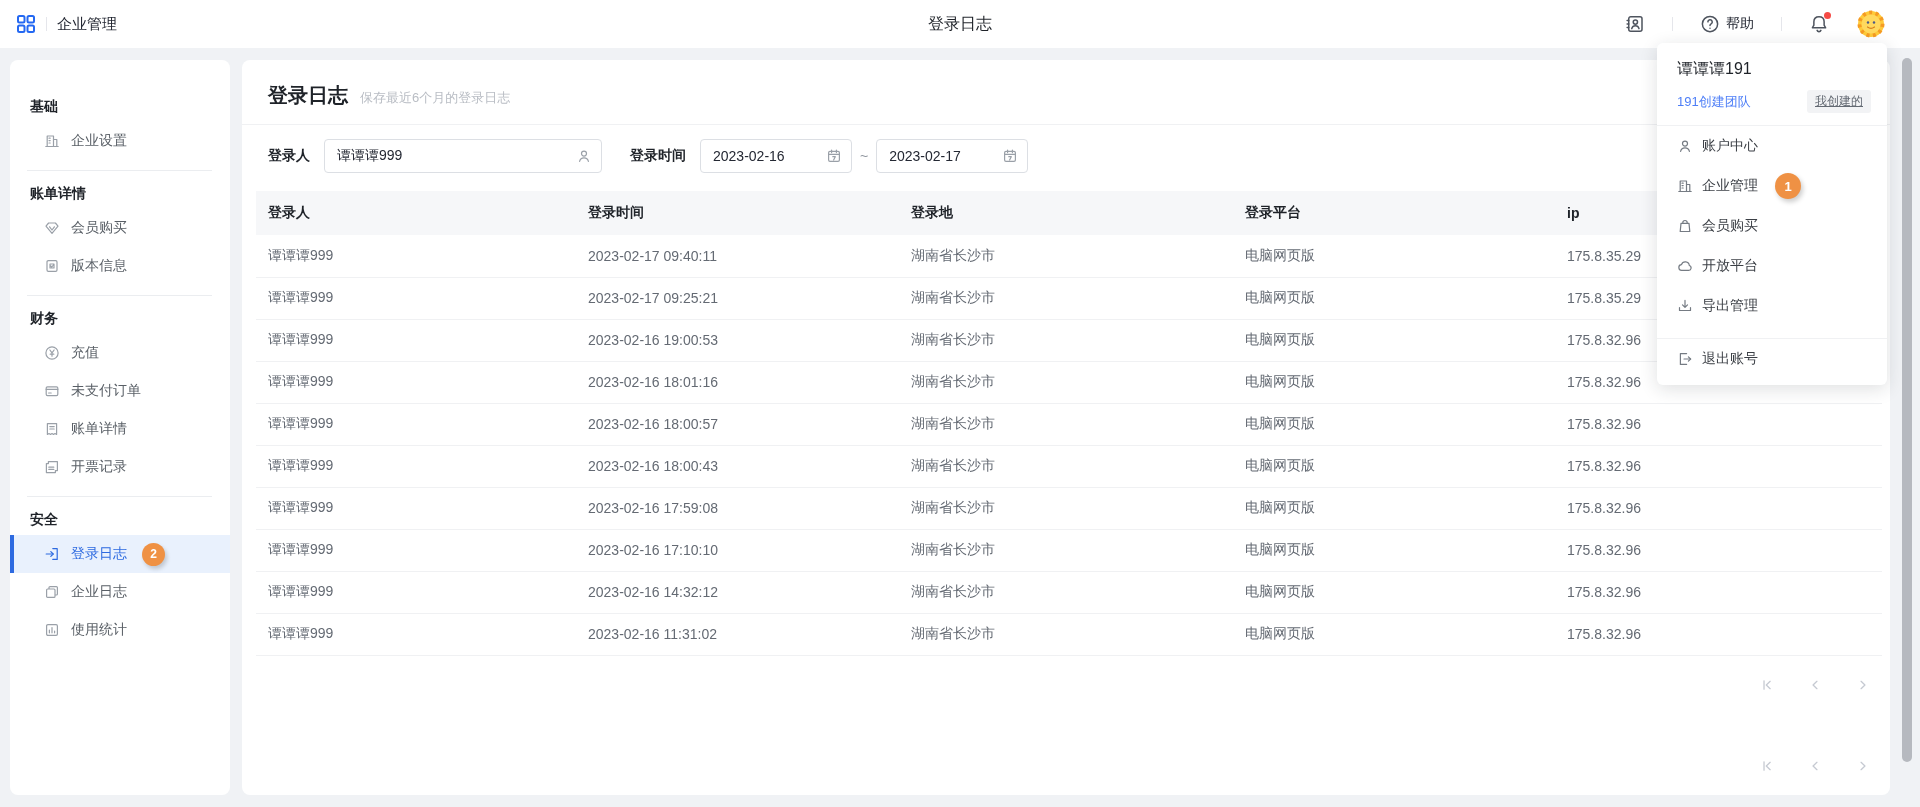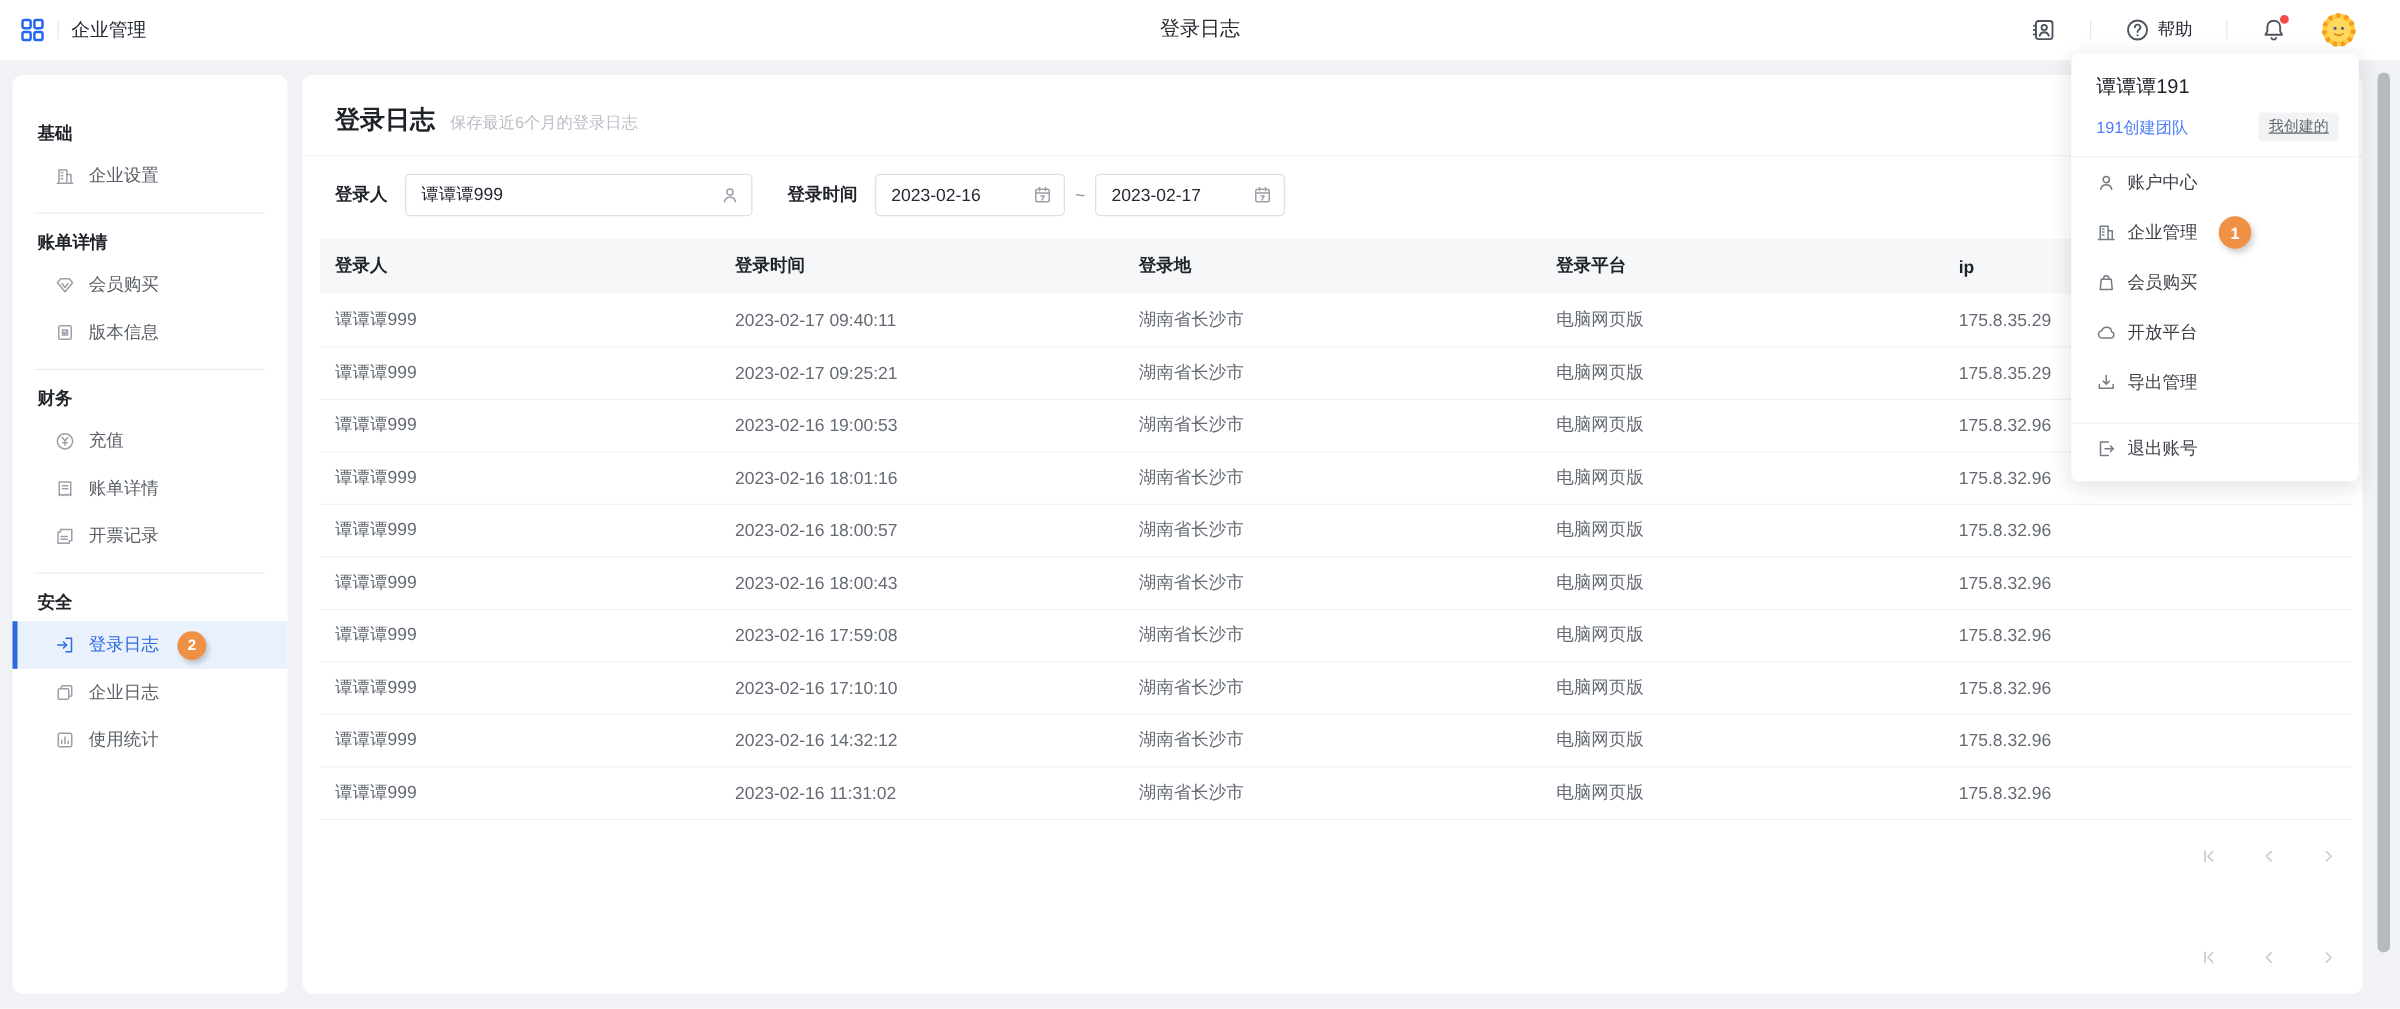--- a/index.html
+++ b/index.html
@@ -170,20 +170,30 @@
       <div class="side-divider"></div>
       <span class="group-title">财务</span>
       <div class="side-item">
         <span class="icn">
           <svg viewBox="0 0 16 16" fill="none" stroke="currentColor" stroke-width="1.2" stroke-linecap="round" stroke-linejoin="round">
             <circle cx="8" cy="8" r="6.1"></circle>
             <path d="M5.9 5 8 7.8 10.1 5 M8 7.8 V11.2 M6.2 9.2 h3.6"></path>
           </svg>
         </span>
         <span>充值</span>
+      </div>
+      <div class="side-item">
+        <span class="icn">
+          <svg viewBox="0 0 16 16" fill="none" stroke="currentColor" stroke-width="1.2" stroke-linecap="round" stroke-linejoin="round">
+            <rect x="2.2" y="3.8" width="11.6" height="8.8" rx="1.3"></rect>
+            <path d="M2.2 6.4 h11.6"></path>
+            <path d="M4.6 10 h2.6"></path>
+          </svg>
+        </span>
+        <span>未支付订单</span>
       </div>
       <div class="side-item">
         <span class="icn">
           <svg viewBox="0 0 16 16" fill="none" stroke="currentColor" stroke-width="1.2" stroke-linecap="round" stroke-linejoin="round">
             <path d="M3.4 2.6 h9.2 v10.8 l-1.6-.9 -1.5.9 -1.5-.9 -1.5.9 -1.5-.9 -1.6.9 Z"></path>
             <path d="M5.8 5.6 h4.4 M5.8 8 h4.4"></path>
           </svg>
         </span>
         <span>账单详情</span>
       </div>

